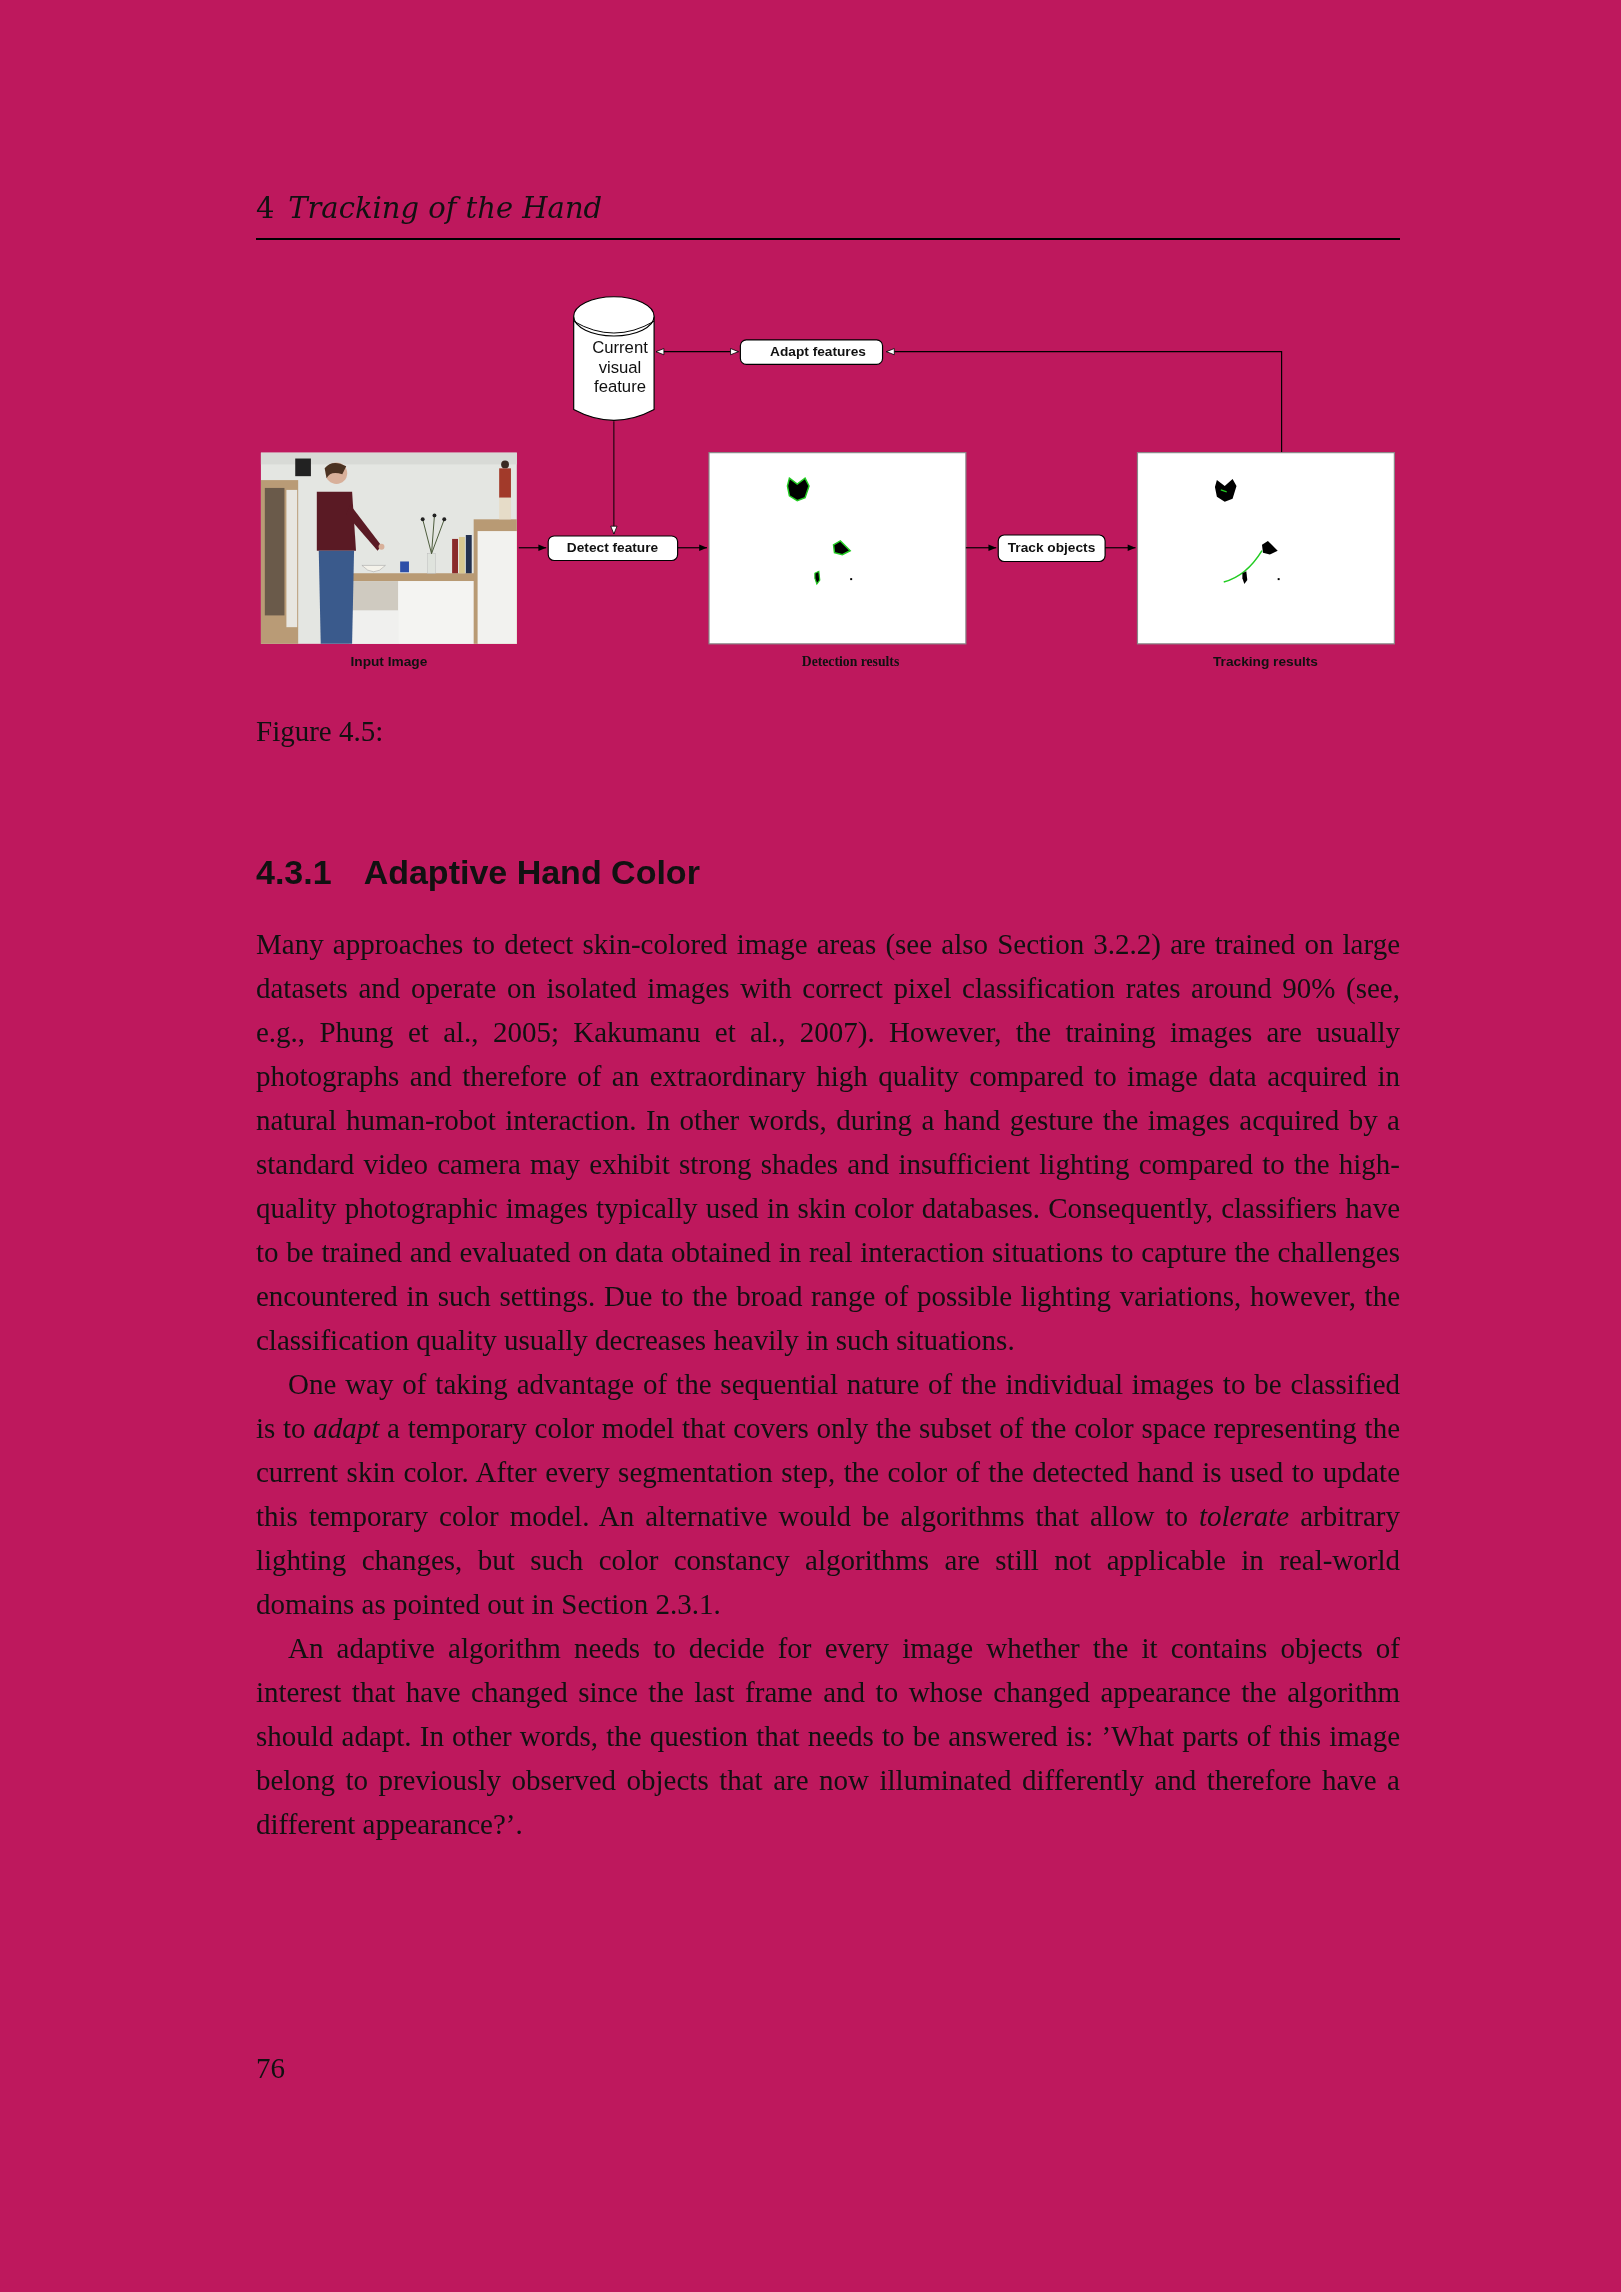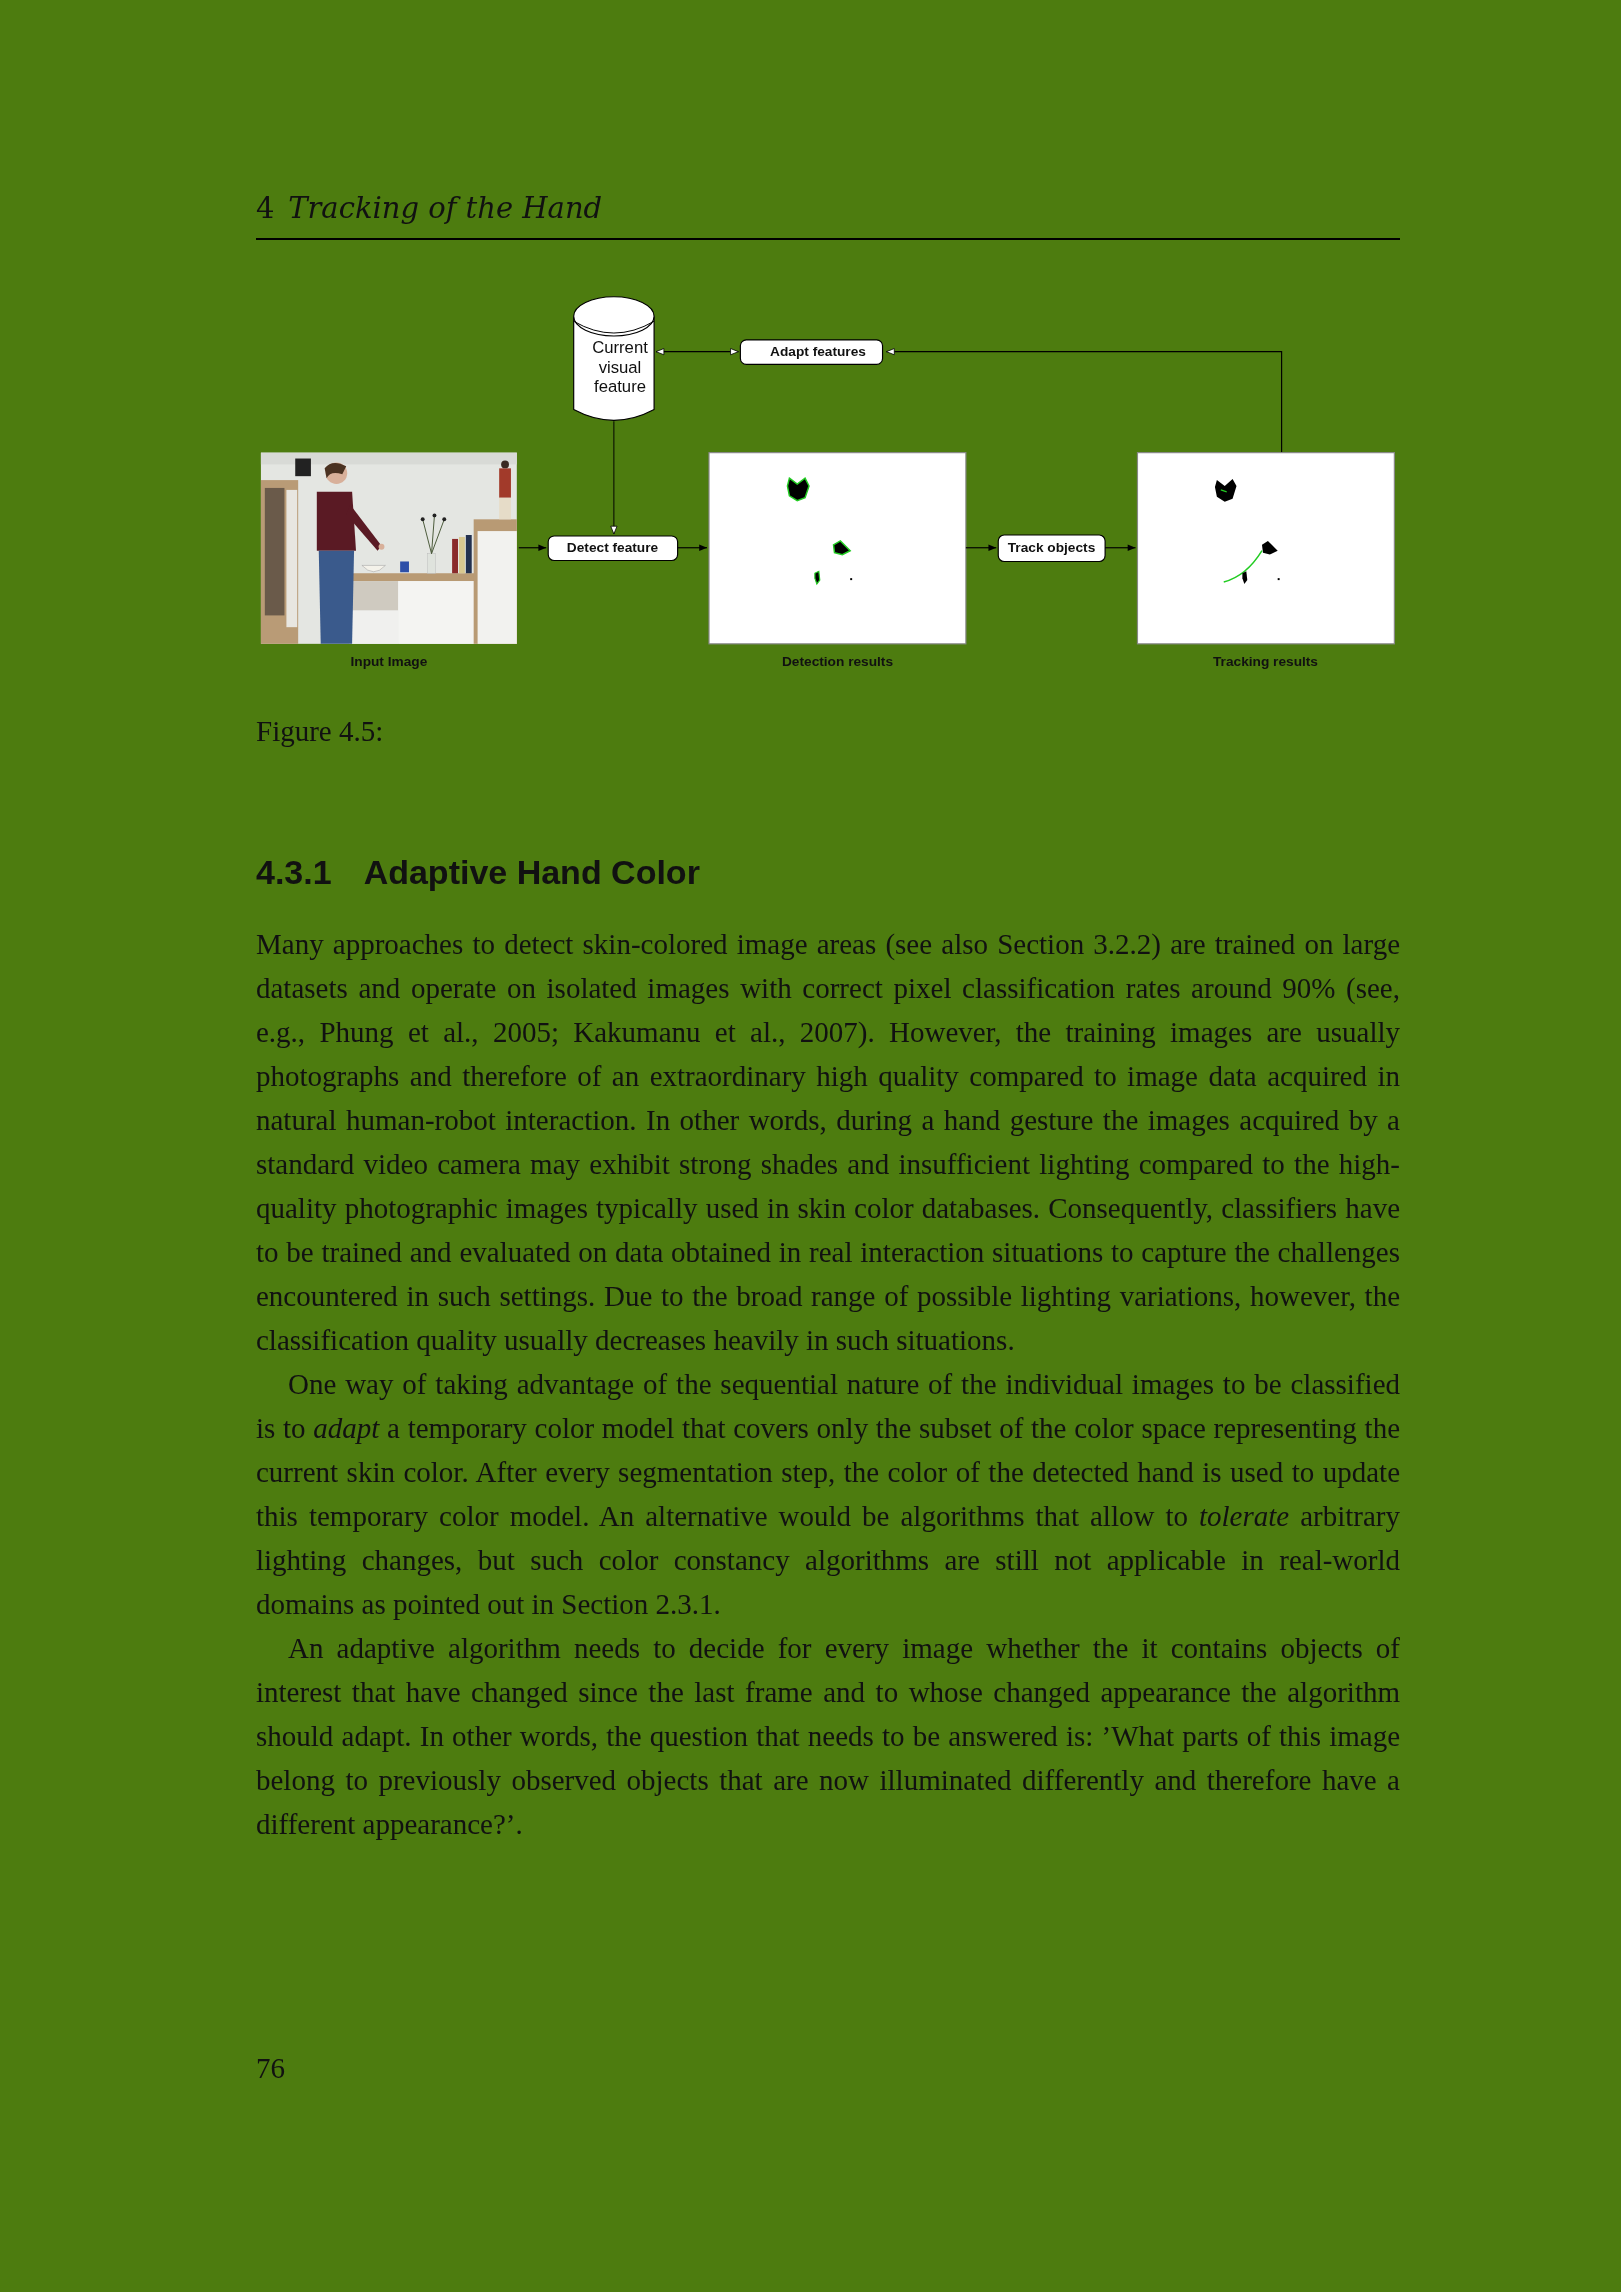--- a/index.html
+++ b/index.html
@@ -1,17 +1,17 @@
 <!DOCTYPE html>
 <html><head>
 <meta charset="utf-8">
 <style>
   html, body { margin: 0; padding: 0; background: #ffffff; }
   body { width: 1621px; height: 2293px; position: relative; overflow: hidden; }
-  .page { position: absolute; left: 0; top: 0; width: 1621px; height: 2293px; background: #4d7c0f; }
+  .page { position: absolute; left: 0; top: 0; width: 1621px; height: 2293px; background: #be185d; }
 
   .running-head {
     position: absolute; left: 256px; top: 189px; width: 1144px;
     font-family: "DejaVu Serif", "Liberation Serif", serif;
     font-style: italic; font-size: 29px; color: #111;
     line-height: 39px; white-space: nowrap;
   }
   .running-head .num { font-style: normal; margin-right: 13.7px; }
   .head-rule { position: absolute; left: 256px; top: 238px; width: 1144px; height: 2px; background: #000; }
 
@@ -171,21 +171,21 @@
     <div class="cyl-label" style="left:318px; top:54px; width:92px;">
       <div>Current</div>
       <div>visual</div>
       <div>feature</div>
     </div>
     <div class="box-label" style="left:484px; top:56px; width:142px;margin-left:7px;">Adapt features</div>
     <div class="box-label" style="left:292px; top:252px; width:129px;">Detect feature</div>
     <div class="box-label" style="left:742px; top:252px; width:107px;">Track objects</div>
 
     <div class="fig-label" style="left:4.9px; top:370px; width:256px;">Input Image</div>
-    <div class="fig-label" style="left:453px; top:370px; width:257px;">Detection results</div>
+    <div class="fig-label" style="left:466px; top:370px; width:257px;font-family:Liberation Serif, serif;">Detection results</div>
     <div class="fig-label" style="left:881px; top:370px; width:257px;">Tracking results</div>
   </div>
 
   <div class="caption">
     <span class="cap-label">Figure 4.5:</span>
   </div>
 
   <div class="section-heading">
     <span class="sec-num">4.3.1</span><span>Adaptive Hand Color</span>
   </div>

